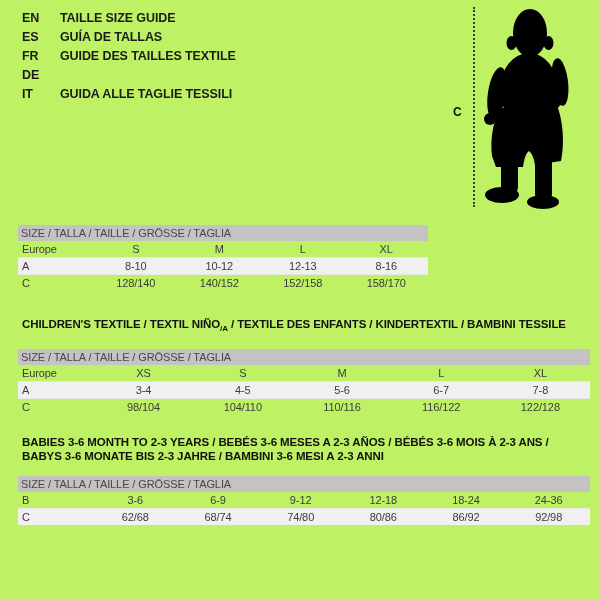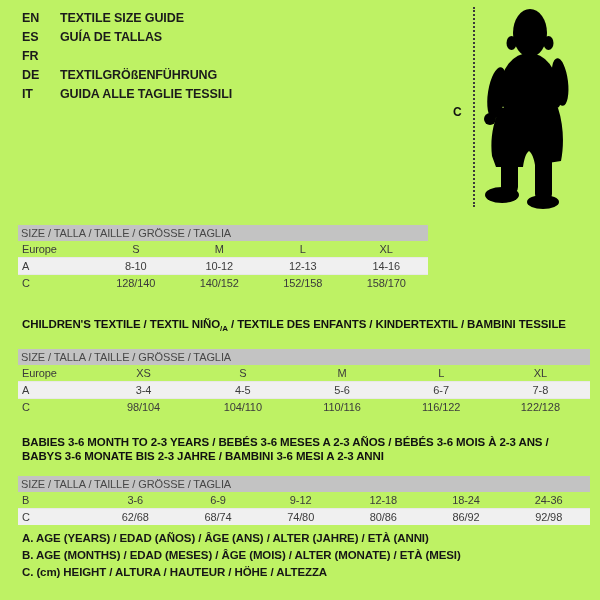--- a/index.html
+++ b/index.html
@@ -41,32 +41,32 @@
   .notes{position:absolute;left:22px;top:530px;font-size:11.5px;font-weight:bold;line-height:17px;color:#161616;letter-spacing:-0.1px;}
 </style>
 </head>
 <body>
 
 <div class="canvas">
 
   <header class="lang-block">
       <div class="lang-row">
         <span class="code">EN</span>
-        <span>TEXTILE SIZE GUIDE</span>
+        <span>TAILLE SIZE GUIDE</span>
       </div>
       <div class="lang-row">
         <span class="code">ES</span>
         <span>GUÍA DE TALLAS</span>
       </div>
       <div class="lang-row">
         <span class="code">FR</span>
+        <span>GUIDE DES TAILLES TEXTILE</span>
       </div>
       <div class="lang-row">
         <span class="code">DE</span>
-        <span>TEXTILGRÖßENFÜHRUNG</span>
       </div>
       <div class="lang-row">
         <span class="code">IT</span>
         <span>GUIDA ALLE TAGLIE TESSILI</span>
       </div>
     </header>
 
   <div class="figure">
     <svg class="baby" width="160" height="215" viewBox="0 0 160 215" aria-hidden="true">
       <g>
@@ -100,21 +100,21 @@
             <td>S</td>
             <td>M</td>
             <td>L</td>
             <td>XL</td>
           </tr>
           <tr class="shade">
             <td>A</td>
             <td>8-10</td>
             <td>10-12</td>
             <td>12-13</td>
-            <td>14-16</td>
+            <td>8-16</td>
           </tr>
           <tr>
             <td>C</td>
             <td>128/140</td>
             <td>140/152</td>
             <td>152/158</td>
             <td>158/170</td>
           </tr>
         </tbody>
       </table>
@@ -177,19 +177,14 @@
             <td>68/74</td>
             <td>74/80</td>
             <td>80/86</td>
             <td>86/92</td>
             <td>92/98</td>
           </tr>
         </tbody>
       </table>
   </section>
 
-  <footer class="notes">
-      <div>A. AGE (YEARS) / EDAD (AÑOS) / ÂGE (ANS) / ALTER (JAHRE) / ETÀ (ANNI)</div>
-      <div>B. AGE (MONTHS) / EDAD (MESES) / ÂGE (MOIS) / ALTER (MONATE) / ETÀ (MESI)</div>
-      <div>C. (cm) HEIGHT / ALTURA / HAUTEUR / HÖHE / ALTEZZA</div>
-    </footer>
 
 </div>
 
 </body></html>

